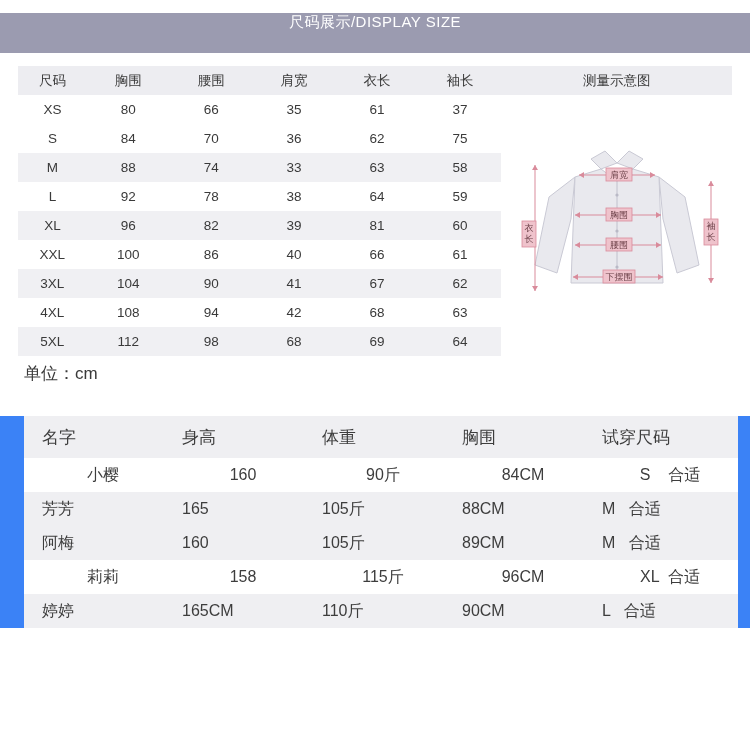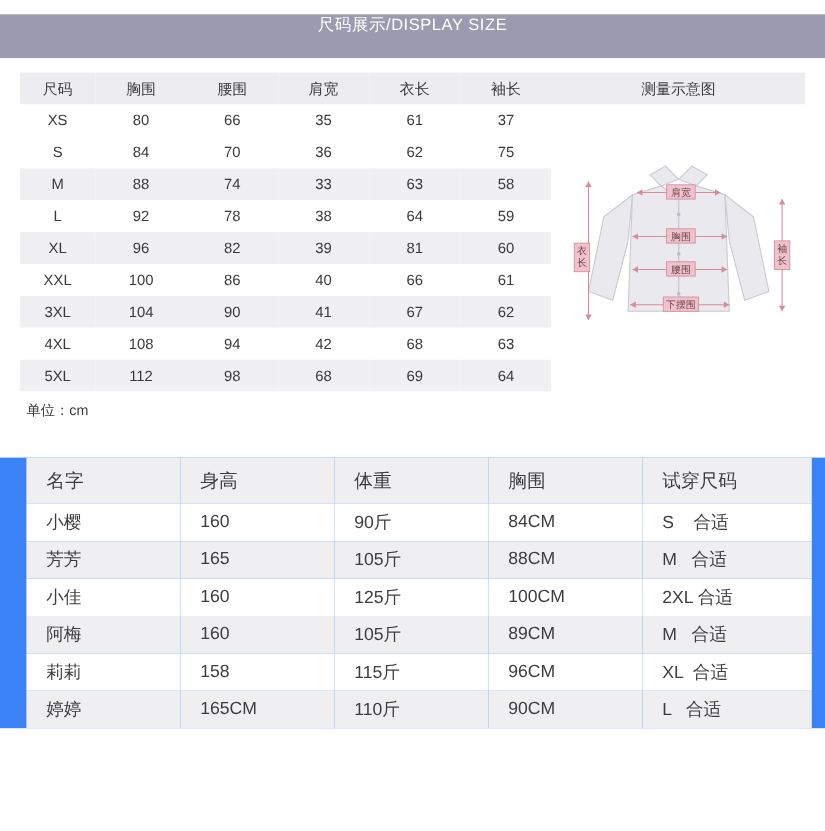--- a/index.html
+++ b/index.html
@@ -65,21 +65,21 @@
     width: 750px;
     padding: 0 18px;
     background: #fff;
   }
   .note-inner {
     width: 714px;
     height: 34px;
     background: #ffffff;
     display: flex;
     align-items: center;
-    font-size: 13px;
+    font-size: 17px;
     color: #3a3a3a;
   }
   .note-unit { width: 120px; padding-left: 6px; }
   .note-text { flex: 1; text-align: center; padding-right: 140px; }
 
   
   .diagram-holder {
     position: relative;
     width: 224px;
     height: 186px;
@@ -101,21 +101,21 @@
     padding: 0 0 0 18px;
     vertical-align: middle;
     font-weight: normal;
   }
   table.sugg-table tr.head td {
     font-size: 17px;
     color: #3d3d3d;
     height: 42px;
   }
   .sugg-alt { background: #efeff2; }
-  .sugg-plain { background: #ffffff; }
+  .sugg-plain { background: #ffffff; text-align: center; }
   col.s-name { width: 140px; }
   col.s-h { width: 140px; }
   col.s-w { width: 140px; }
   col.s-b { width: 140px; }
   col.s-try { width: 154px; }
   .try-cell { white-space: pre; }
   .head-pad { padding-left: 46px; }
   .head-pad2 { padding-left: 34px; }
 </style>
 </head>
@@ -341,27 +341,20 @@
           <td class="head-pad2">84CM</td>
           <td class="try-cell">S    合适</td>
         </tr>
         <tr class="sugg-alt">
           <td class="head-pad">芳芳</td>
           <td class="head-pad2">165</td>
           <td class="head-pad2">105斤</td>
           <td class="head-pad2">88CM</td>
           <td class="try-cell head-pad2">M   合适</td>
         </tr>
-        <tr class="sugg-plain">
-          <td class="head-pad">小佳</td>
-          <td class="head-pad2">160</td>
-          <td class="head-pad2">125斤</td>
-          <td class="head-pad2">100CM</td>
-          <td class="try-cell">2XL 合适</td>
-        </tr>
         <tr class="sugg-alt">
           <td class="head-pad">阿梅</td>
           <td class="head-pad2">160</td>
           <td class="head-pad2">105斤</td>
           <td class="head-pad2">89CM</td>
           <td class="try-cell head-pad2">M   合适</td>
         </tr>
         <tr class="sugg-plain">
           <td class="head-pad">莉莉</td>
           <td class="head-pad2">158</td>

